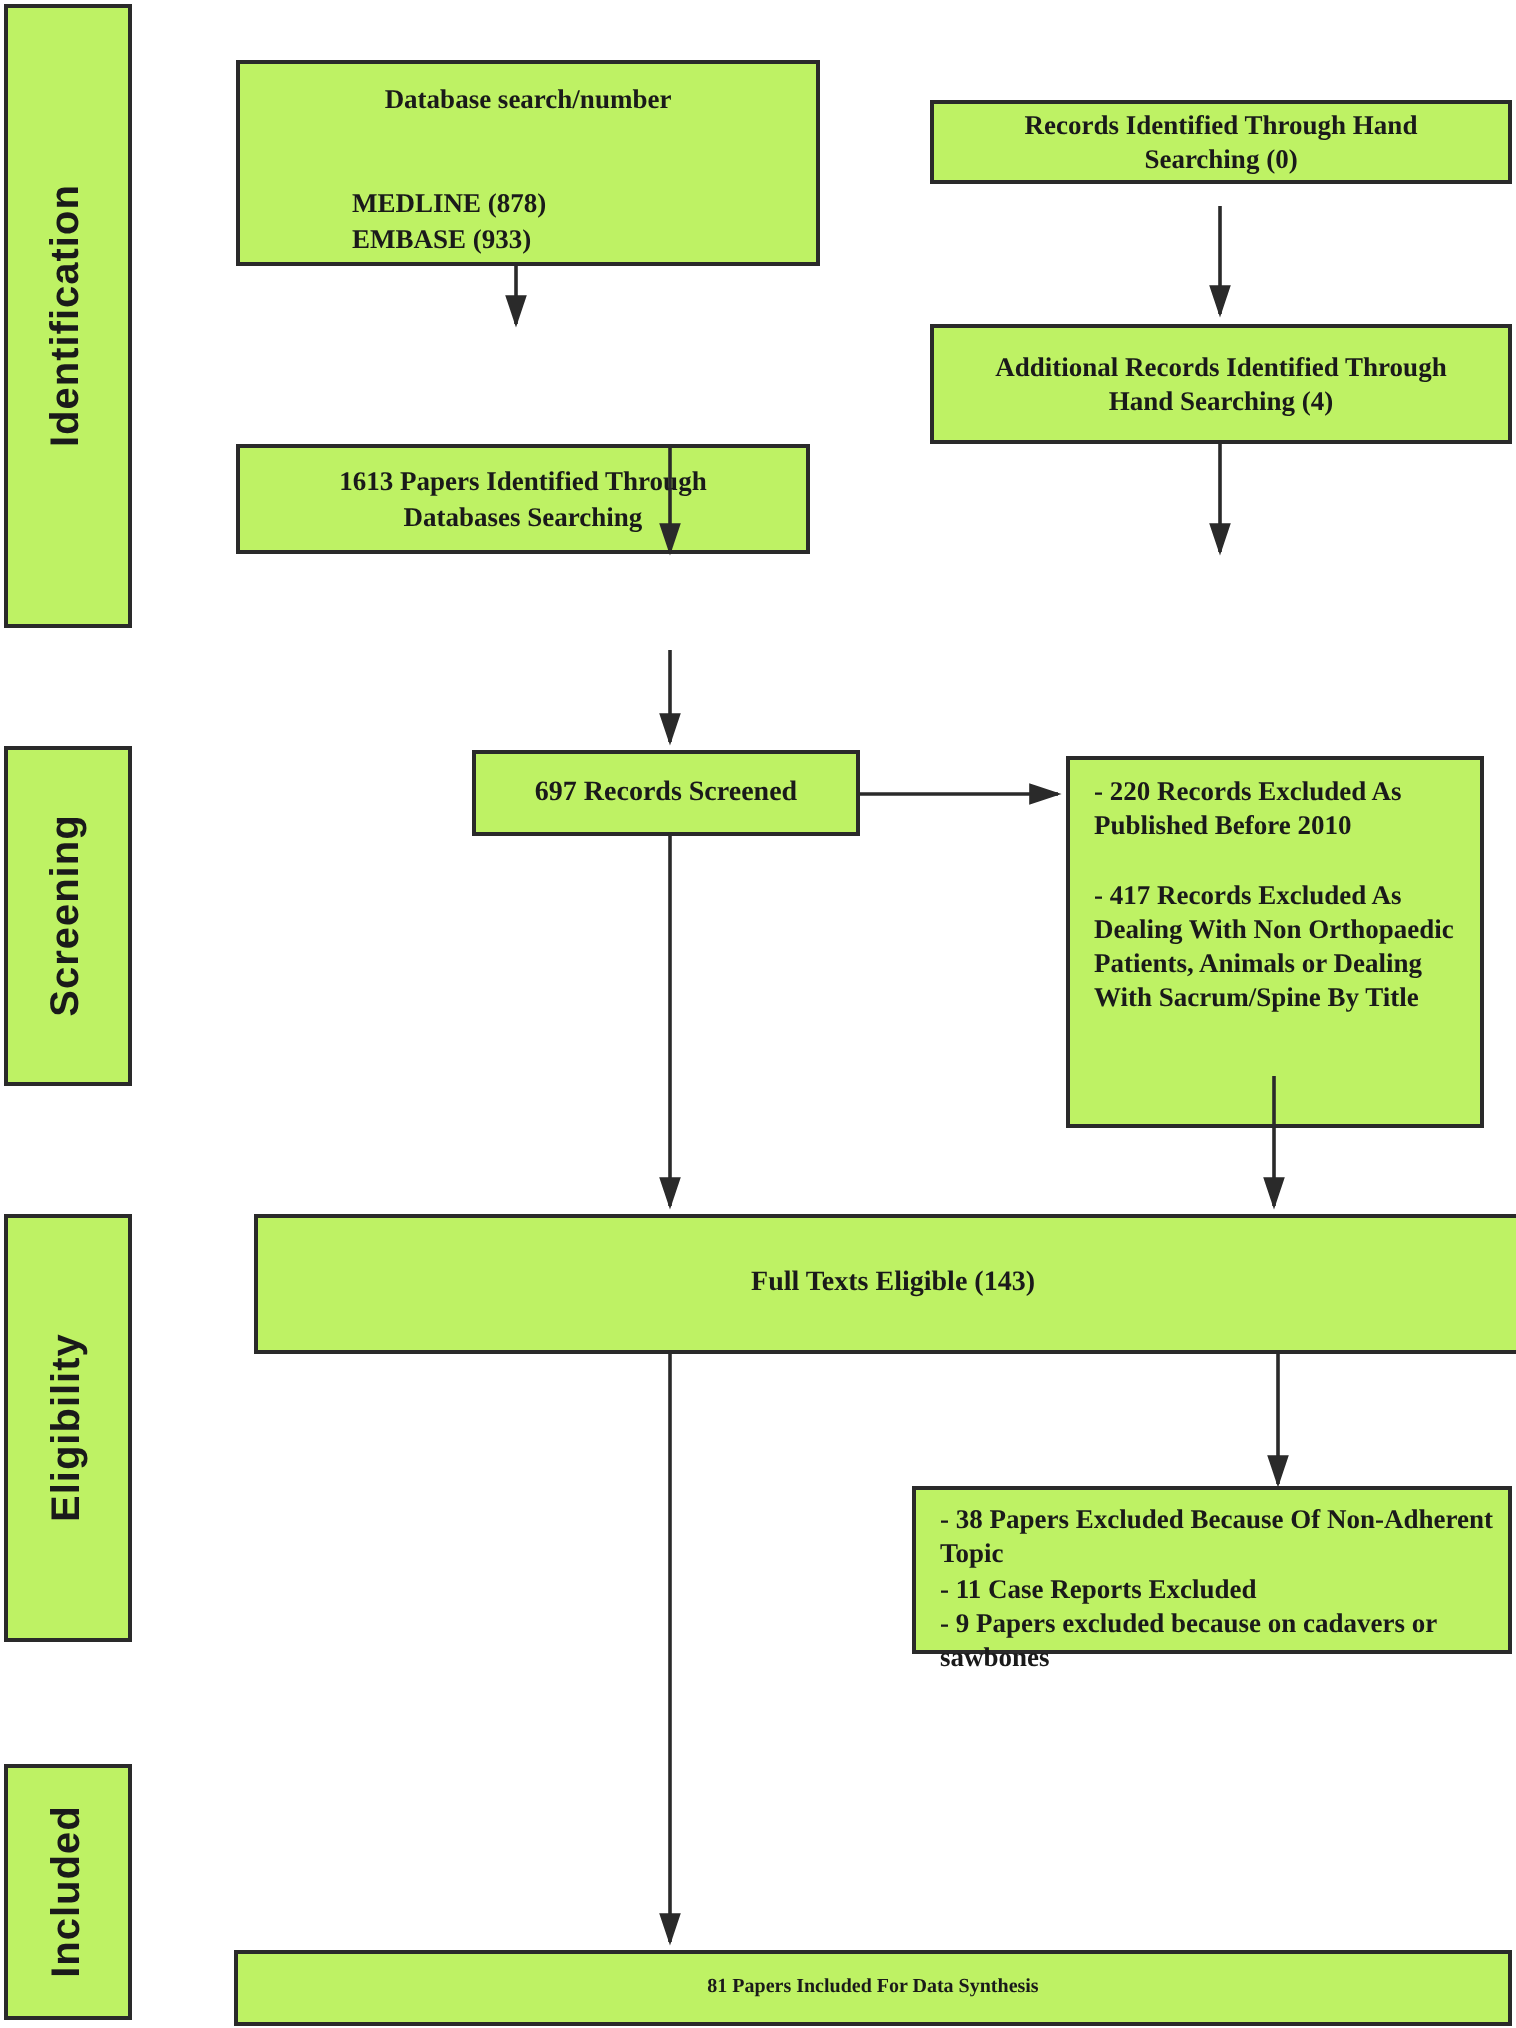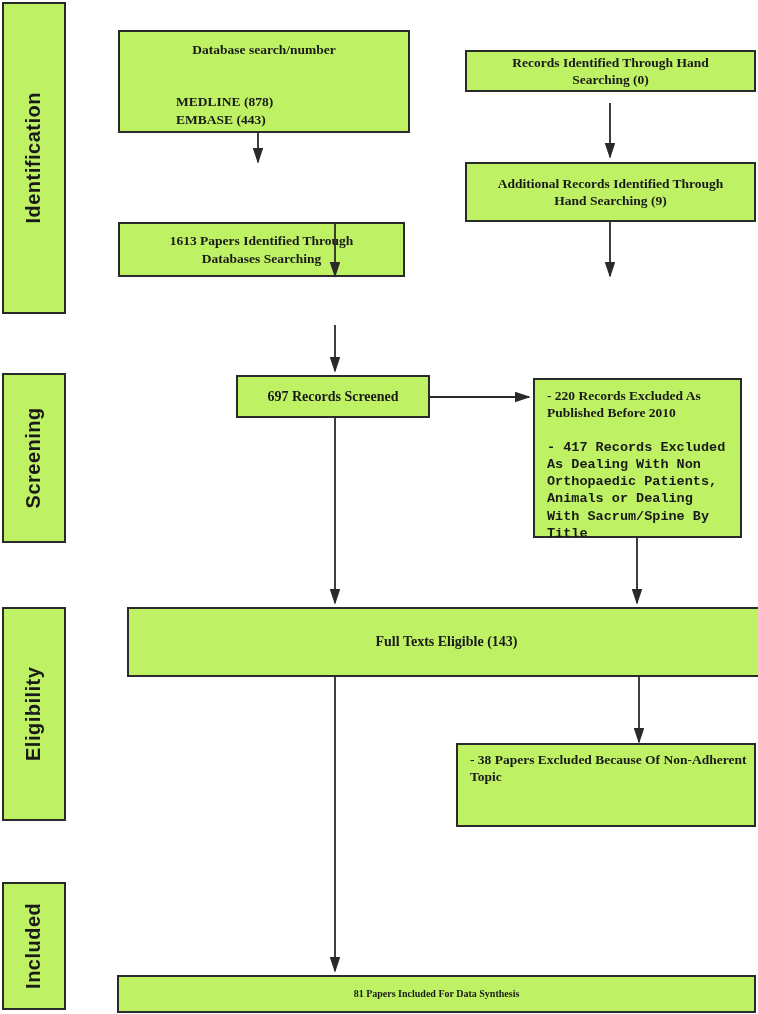--- a/index.html
+++ b/index.html
@@ -38,21 +38,21 @@
     transform: rotate(-90deg);
     white-space: nowrap;
     letter-spacing: 0.5px;
   }
   .pad-center { padding: 0 18px; }
   #box-database { padding-top: 9px; }
   #box-database .title { text-align: center; }
   #box-database .dbline { padding-left: 56px; }
   #box-database .dblines { margin-top: 35px; }
   #box-excl-screening { padding: 7px 8px 0 12px; }
-  #box-excl-screening .para2 { margin-top: 17px; font-family: Liberation Mono, monospace; }
+  #box-excl-screening .para2 { margin-top: 17px; }
   #box-excl-eligibility { padding: 6px 6px 0 12px; }
   svg.arrows {
     position: absolute;
     left: 0; top: 0;
     width: 758px;
     height: 1014px;
     pointer-events: none;
   }
   svg.arrows line { stroke: #2a2a2a; stroke-width: 1.8; }
 </style>
@@ -71,52 +71,54 @@
     <span class="vtext">Eligibility</span>
   </div>
   <div class="box stage" style="left:2px; top:882px; width:64px; height:128px;">
     <span class="vtext">Included</span>
   </div>
 
   <div class="box" id="box-database" style="left:118px; top:30px; width:292px; height:103px;">
     <div class="title">Database search/number</div>
     <div class="dblines">
       <div class="dbline">MEDLINE (878)</div>
-      <div class="dbline">EMBASE (443)</div>
+      <div class="dbline">EMBASE (933)</div>
     </div>
   </div>
 
   <div class="box center pad-center" style="left:465px; top:50px; width:291px; height:42px;">
     <span>Records Identified Through Hand Searching (0)</span>
   </div>
 
   <div class="box center pad-center" style="left:465px; top:162px; width:291px; height:60px;">
-    <span>Additional Records Identified Through Hand Searching (9)</span>
+    <span>Additional Records Identified Through Hand Searching (4)</span>
   </div>
 
   <div class="box center" style="left:118px; top:222px; width:287px; height:55px; padding:0 30px;">
     <span>1613 Papers Identified Through Databases Searching</span>
   </div>
 
 
   <div class="box center" style="left:236px; top:375px; width:194px; height:43px; font-size:14px;">
     <span>697 Records Screened</span>
   </div>
 
-  <div class="box" id="box-excl-screening" style="left:533px; top:378px; width:209px; height:160px;">
+  <div class="box" id="box-excl-screening" style="left:533px; top:378px; width:209px; height:186px;">
     <div class="para1">- 220 Records Excluded As Published Before 2010</div>
     <div class="para2">- 417 Records Excluded As Dealing With Non Orthopaedic Patients, Animals or Dealing With Sacrum/Spine By Title</div>
   </div>
 
   <div class="box center" style="left:127px; top:607px; width:639px; height:70px; font-size:14px;">
     <span>Full Texts Eligible (143)</span>
   </div>
 
   <div class="box" id="box-excl-eligibility" style="left:456px; top:743px; width:300px; height:84px;">
     <div>- 38 Papers Excluded Because Of Non-Adherent Topic</div>
+    <div>- 11 Case Reports Excluded</div>
+    <div>- 9 Papers excluded because on cadavers or sawbones</div>
   </div>
 
   <div class="box center" style="left:117px; top:975px; width:639px; height:38px; font-size:10px;">
     <span>81 Papers Included For Data Synthesis</span>
   </div>
 
   <svg class="arrows" xmlns="http://www.w3.org/2000/svg">
     <defs>
       <marker id="ah" markerWidth="10" markerHeight="8" refX="8" refY="3" orient="auto" markerUnits="strokeWidth">
         <path d="M0,0 L9,3 L0,6 Z" fill="#2a2a2a"></path>

